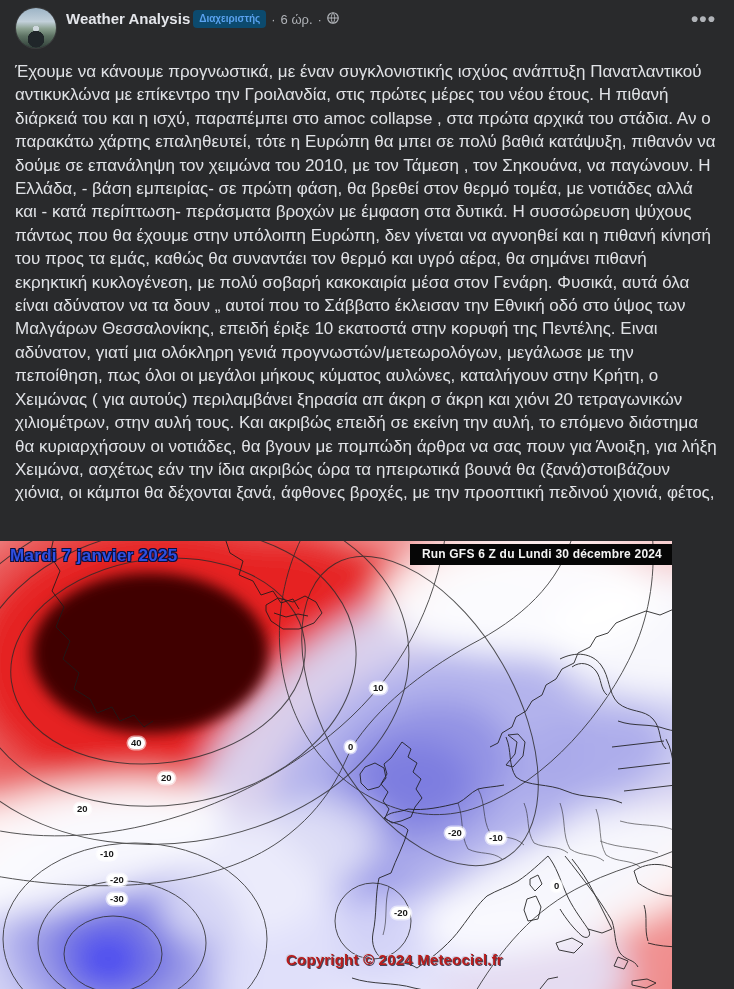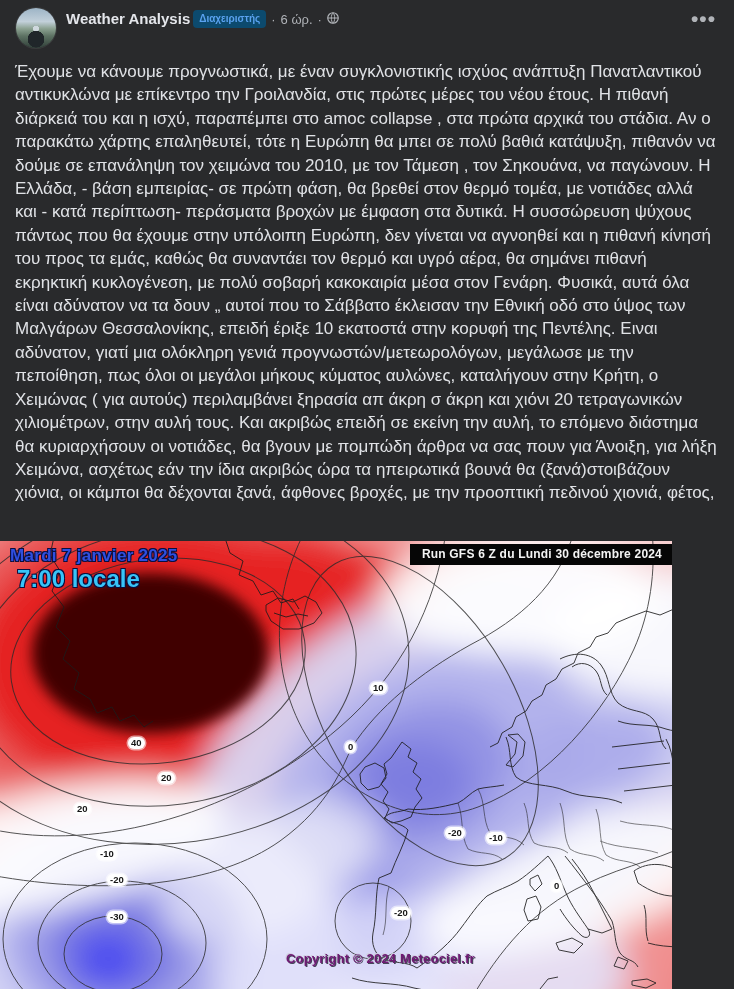--- a/index.html
+++ b/index.html
@@ -45,21 +45,21 @@
   }
   .dateL2{
     position:absolute;left:17px;top:24px;font-size:24px;font-weight:bold;color:#38c4f8;
     text-shadow:-1px -1px 0 #0a1040,1px -1px 0 #0a1040,-1px 1px 0 #0a1040,1px 1px 0 #0a1040;
   }
   .runlab{
     position:absolute;right:0;top:3px;background:#060606;color:#f4f4f4;
     font-size:12px;font-weight:bold;padding:3px 10px 4px 12px;letter-spacing:.2px;
   }
   .copyr{
-    position:absolute;left:286px;top:410px;font-size:13px;font-weight:bold;color:#701a75;
+    position:absolute;left:286px;top:410px;font-size:15px;font-weight:bold;color:#b91c1c;
     text-shadow:1px 1px 0 #46465a,-1px -1px 0 #cfcfe0;letter-spacing:.2px;
   }
   .clabel{
     position:absolute;background:#ffffff;border-radius:7px;padding:0 3px;
     font-size:9.5px;font-weight:bold;line-height:12px;color:#151515;
     box-shadow:0 0 0 1.5px rgba(255,255,255,.55);
   }
   
   .legend{position:relative;width:734px;height:34px;background:#ffffff;color:#000;}
   .ltitle{position:absolute;left:40px;top:1px;font-size:15.5px;font-weight:bold;letter-spacing:.2px;}
@@ -209,31 +209,30 @@
         <path d="M534,302 C546,308 558,304 568,312"></path>
         <path d="M570,308 C582,316 594,312 604,320"></path>
         <path d="M606,314 C618,322 630,318 640,326"></path>
         <path d="M389,346 C384,362 388,378 383,394"></path>
         <path d="M620,280 C640,286 660,282 676,290"></path>
         <path d="M600,300 C620,308 640,306 658,312"></path>
       </g>
     </svg>
 
     <div class="dateL1">Mardi 7 janvier 2025</div>
-    <div class="dateL2">7:00 locale</div>
     <div class="runlab">Run GFS 6 Z du Lundi 30 décembre 2024</div>
     <div class="copyr">Copyright © 2024 Meteociel.fr</div>
   <span class="clabel" style="left: 128px; top: 196px;">40</span>
       <span class="clabel" style="left: 158px; top: 231px;">20</span>
       <span class="clabel" style="left: 74px; top: 262px;">20</span>
       <span class="clabel" style="left: 370px; top: 141px;">10</span>
       <span class="clabel" style="left: 345px; top: 200px;">0</span>
       <span class="clabel" style="left: 97px; top: 307px;">-10</span>
       <span class="clabel" style="left: 107px; top: 333px;">-20</span>
-      <span class="clabel" style="left: 107px; top: 370px;">-30</span>
+      <span class="clabel" style="left: 107px; top: 352px;">-30</span>
       <span class="clabel" style="left: 391px; top: 366px;">-20</span>
       <span class="clabel" style="left: 445px; top: 286px;">-20</span>
       <span class="clabel" style="left: 486px; top: 291px;">-10</span>
       <span class="clabel" style="left: 551px; top: 339px;">0</span>
       <span class="clabel" style="left: 699px; top: 233px;">0</span>
       <span class="clabel" style="left: 708px; top: 428px;">10</span>
     </div>
 
   <div class="legend">
     <div class="ltitle">Anomalie Geop. 500hPa (dam)</div>

